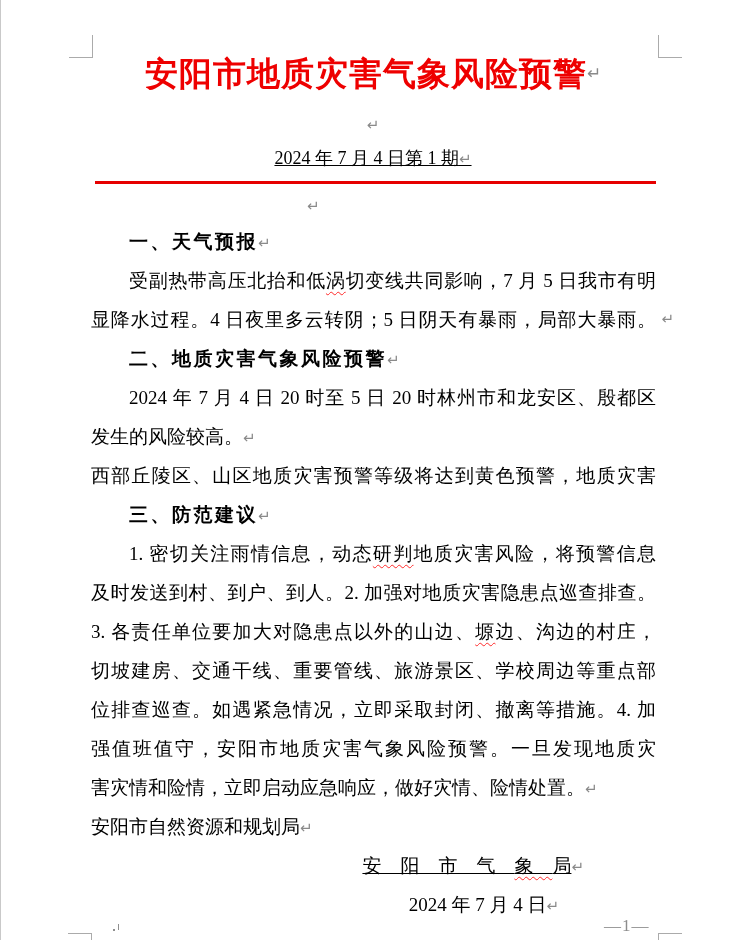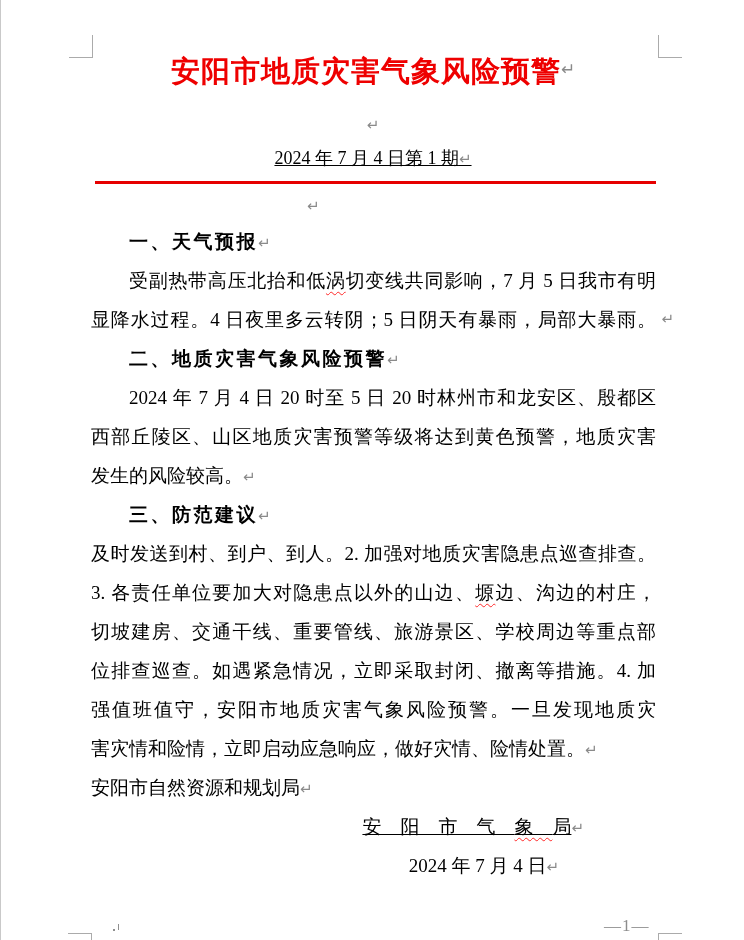--- a/index.html
+++ b/index.html
@@ -12,21 +12,21 @@
   .mark { position:absolute; }
   .mark.tl { left:68px;  top:35px;  width:23px; height:22px; border-right:1px solid #ababab; border-bottom:1px solid #ababab; }
   .mark.tr { left:657px; top:35px;  width:23px; height:22px; border-left:1px solid #ababab;  border-bottom:1px solid #ababab; }
   .mark.bl { left:67px;  top:933px; width:23px; height:7px;  border-top:1px solid #ababab;   border-right:1px solid #ababab; }
   .mark.br { left:657px; top:933px; width:23px; height:7px;  border-top:1px solid #ababab;   border-left:1px solid #ababab; }
   .stray-dot { position:absolute; left:112px; top:929px; width:2px; height:2px; background:#8f8f8f; }
   .stray-bar { position:absolute; left:117px; top:924px; width:1px; height:6px; background:#8f8f8f; }
 
   .title-row { position:absolute; left:0; top:52px; width:100%; text-align:center; white-space:nowrap; }
   .title-text {
-    font-size:29px; font-weight:bold; color:#ee0000; letter-spacing:1px;
+    font-size:33px; font-weight:bold; color:#ee0000; letter-spacing:1px;
     font-family:Liberation Mono, monospace;
   }
   .pilcrow { color:#8a8a8a; font-size:15px; font-family:"DejaVu Sans", sans-serif; font-weight:normal; }
   .title-row .pilcrow { font-size:17px; vertical-align:6px; }
 
   .empty-para-1 { position:absolute; left:0; top:116px; width:100%; text-align:center; }
   .empty-para-2 { position:absolute; left:306px; top:197px; }
 
   .issue-row { position:absolute; left:0; top:146px; width:100%; text-align:center; font-size:18px; white-space:nowrap;text-decoration:underline; }
 
@@ -73,23 +73,24 @@
   <div class="red-rule"></div>
 
   <div class="empty-para-2"><span class="pilcrow">↵</span></div>
 
   <div class="textbody" id="textbody">
       <div class="line hd">一、天气预报<span class="pilcrow">↵</span></div>
       <div class="line  ind j">受副热带高压北抬和低<span class="wavy">涡</span>切变线共同影响，7 月 5 日我市有明</div>
       <div class="line  j">显降水过程。4 日夜里多云转阴；5 日阴天有暴雨，局部大暴雨。<span class="pilcrow abs">↵</span></div>
       <div class="line hd">二、地质灾害气象风险预警<span class="pilcrow">↵</span></div>
       <div class="line  ind j">2024 年 7 月 4 日 20 时至 5 日 20 时林州市和龙安区、殷都区</div>
+      <div class="line">发生的风险较高。<span class="pilcrow">↵</span></div>
       <div class="line  j">西部丘陵区、山区地质灾害预警等级将达到黄色预警，地质灾害</div>
-      <div class="line">发生的风险较高。<span class="pilcrow">↵</span></div>
       <div class="line hd">三、防范建议<span class="pilcrow">↵</span></div>
+      <div class="line  ind j">1. 密切关注雨情信息，动态<span class="wavy">研判</span>地质灾害风险，将预警信息</div>
       <div class="line  j">及时发送到村、到户、到人。2. 加强对地质灾害隐患点巡查排查。</div>
       <div class="line  j">3. 各责任单位要加大对隐患点以外的山边、<span class="wavy">塬</span>边、沟边的村庄，</div>
       <div class="line  j">切坡建房、交通干线、重要管线、旅游景区、学校周边等重点部</div>
       <div class="line  j">位排查巡查。如遇紧急情况，立即采取封闭、撤离等措施。4. 加</div>
       <div class="line  j">强值班值守，安阳市地质灾害气象风险预警。一旦发现地质灾</div>
       <div class="line">害灾情和险情，立即启动应急响应，做好灾情、险情处置。<span class="pilcrow">↵</span></div>
       <div class="line sigR">安阳市自然资源和规划局<span class="pilcrow">↵</span></div>
       <div class="line sigS"><span class="spread">安阳市气<span class="wavy">象</span>局</span><span class="pilcrow">↵</span></div>
       <div class="line sigD">2024 年 7 月 4 日<span class="pilcrow">↵</span></div>
     </div>

